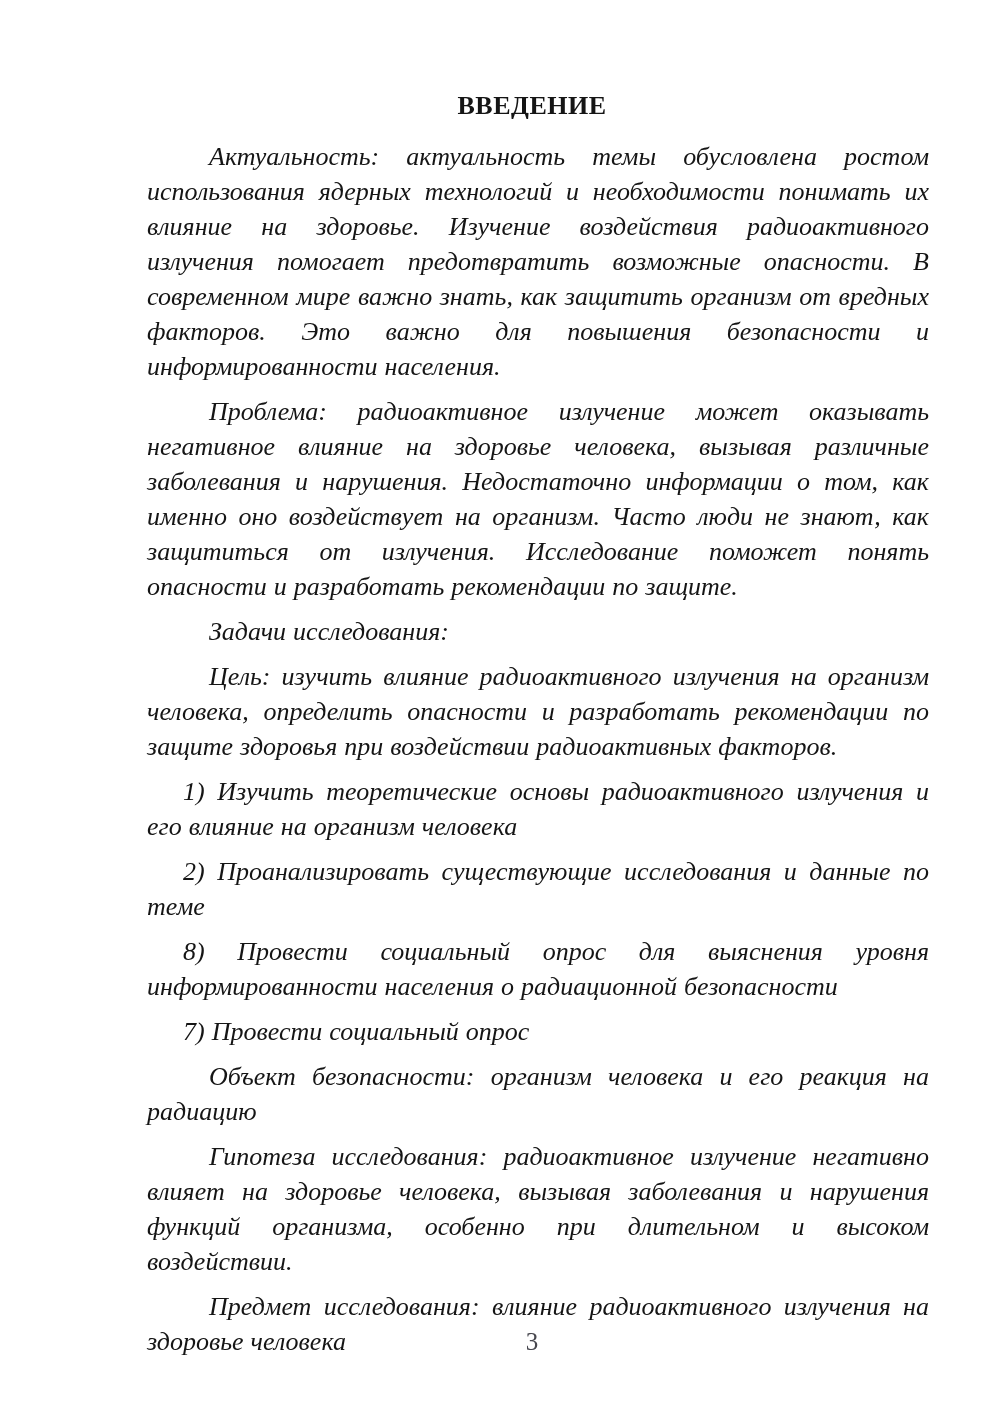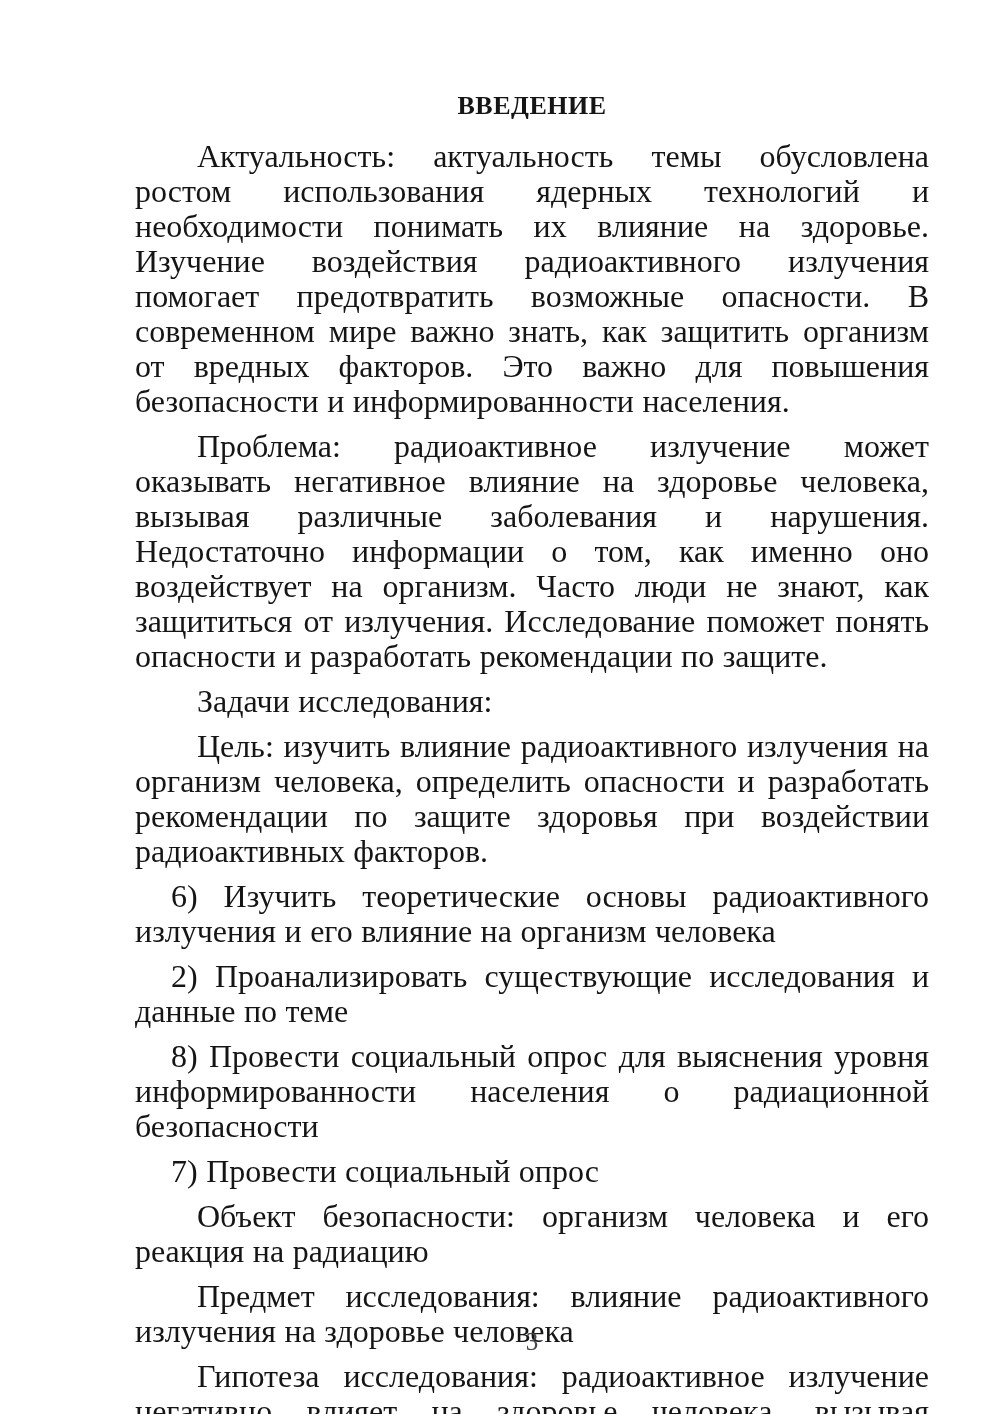--- a/index.html
+++ b/index.html
@@ -24,27 +24,28 @@
   }
   .doc-title {
     font-size: 26px;
     line-height: 35px;
     font-weight: bold;
     text-align: center;
     letter-spacing: 0.5px;
     margin: 0 0 16px 0;
   }
   .para {
-    font-size: 32px;
+    font-size: 26px;
     line-height: 35px;
     text-align: justify;
     text-indent: 62px;
-    margin: 0 0 10px 0;
+    margin: 0 0 10px 12px;
     hyphens: none;
     word-spacing: 0.5px;
+    font-style: italic;
   }
   .para.task {
     text-indent: 36px;
   }
   .page-number {
     position: absolute;
     top: 1327px;
     left: 135px;
     width: 794px;
     text-align: center;
@@ -62,31 +63,31 @@
     <h1 class="doc-title">ВВЕДЕНИЕ</h1>
 
     <p class="para">Актуальность: актуальность темы обусловлена ростом использования ядерных технологий и необходимости понимать их влияние на здоровье. Изучение воздействия радиоактивного излучения помогает предотвратить возможные опасности. В современном мире важно знать, как защитить организм от вредных факторов. Это важно для повышения безопасности и информированности населения.</p>
 
     <p class="para">Проблема: радиоактивное излучение может оказывать негативное влияние на здоровье человека, вызывая различные заболевания и нарушения. Недостаточно информации о том, как именно оно воздействует на организм. Часто люди не знают, как защититься от излучения. Исследование поможет понять опасности и разработать рекомендации по защите.</p>
 
     <p class="para">Задачи исследования:</p>
 
     <p class="para">Цель: изучить влияние радиоактивного излучения на организм человека, определить опасности и разработать рекомендации по защите здоровья при воздействии радиоактивных факторов.</p>
 
-    <p class="para task">6) Изучить теоретические основы радиоактивного излучения и его влияние на организм человека</p>
+    <p class="para task">1) Изучить теоретические основы радиоактивного излучения и его влияние на организм человека</p>
 
     <p class="para task">2) Проанализировать существующие исследования и данные по теме</p>
 
     <p class="para task">8) Провести социальный опрос для выяснения уровня информированности населения о радиационной безопасности</p>
 
     <p class="para task">7) Провести социальный опрос</p>
 
 
     <p class="para">Объект безопасности: организм человека и его реакция на радиацию</p>
 
+    <p class="para">Гипотеза исследования: радиоактивное излучение негативно влияет на здоровье человека, вызывая заболевания и нарушения функций организма, особенно при длительном и высоком воздействии.</p>
+
     <p class="para">Предмет исследования: влияние радиоактивного излучения на здоровье человека</p>
-
-    <p class="para">Гипотеза исследования: радиоактивное излучение негативно влияет на здоровье человека, вызывая заболевания и нарушения функций организма, особенно при длительном и высоком воздействии.</p>
 
   </div>
 
   <div class="page-number">3</div>
 </div>
 
 </body></html>

